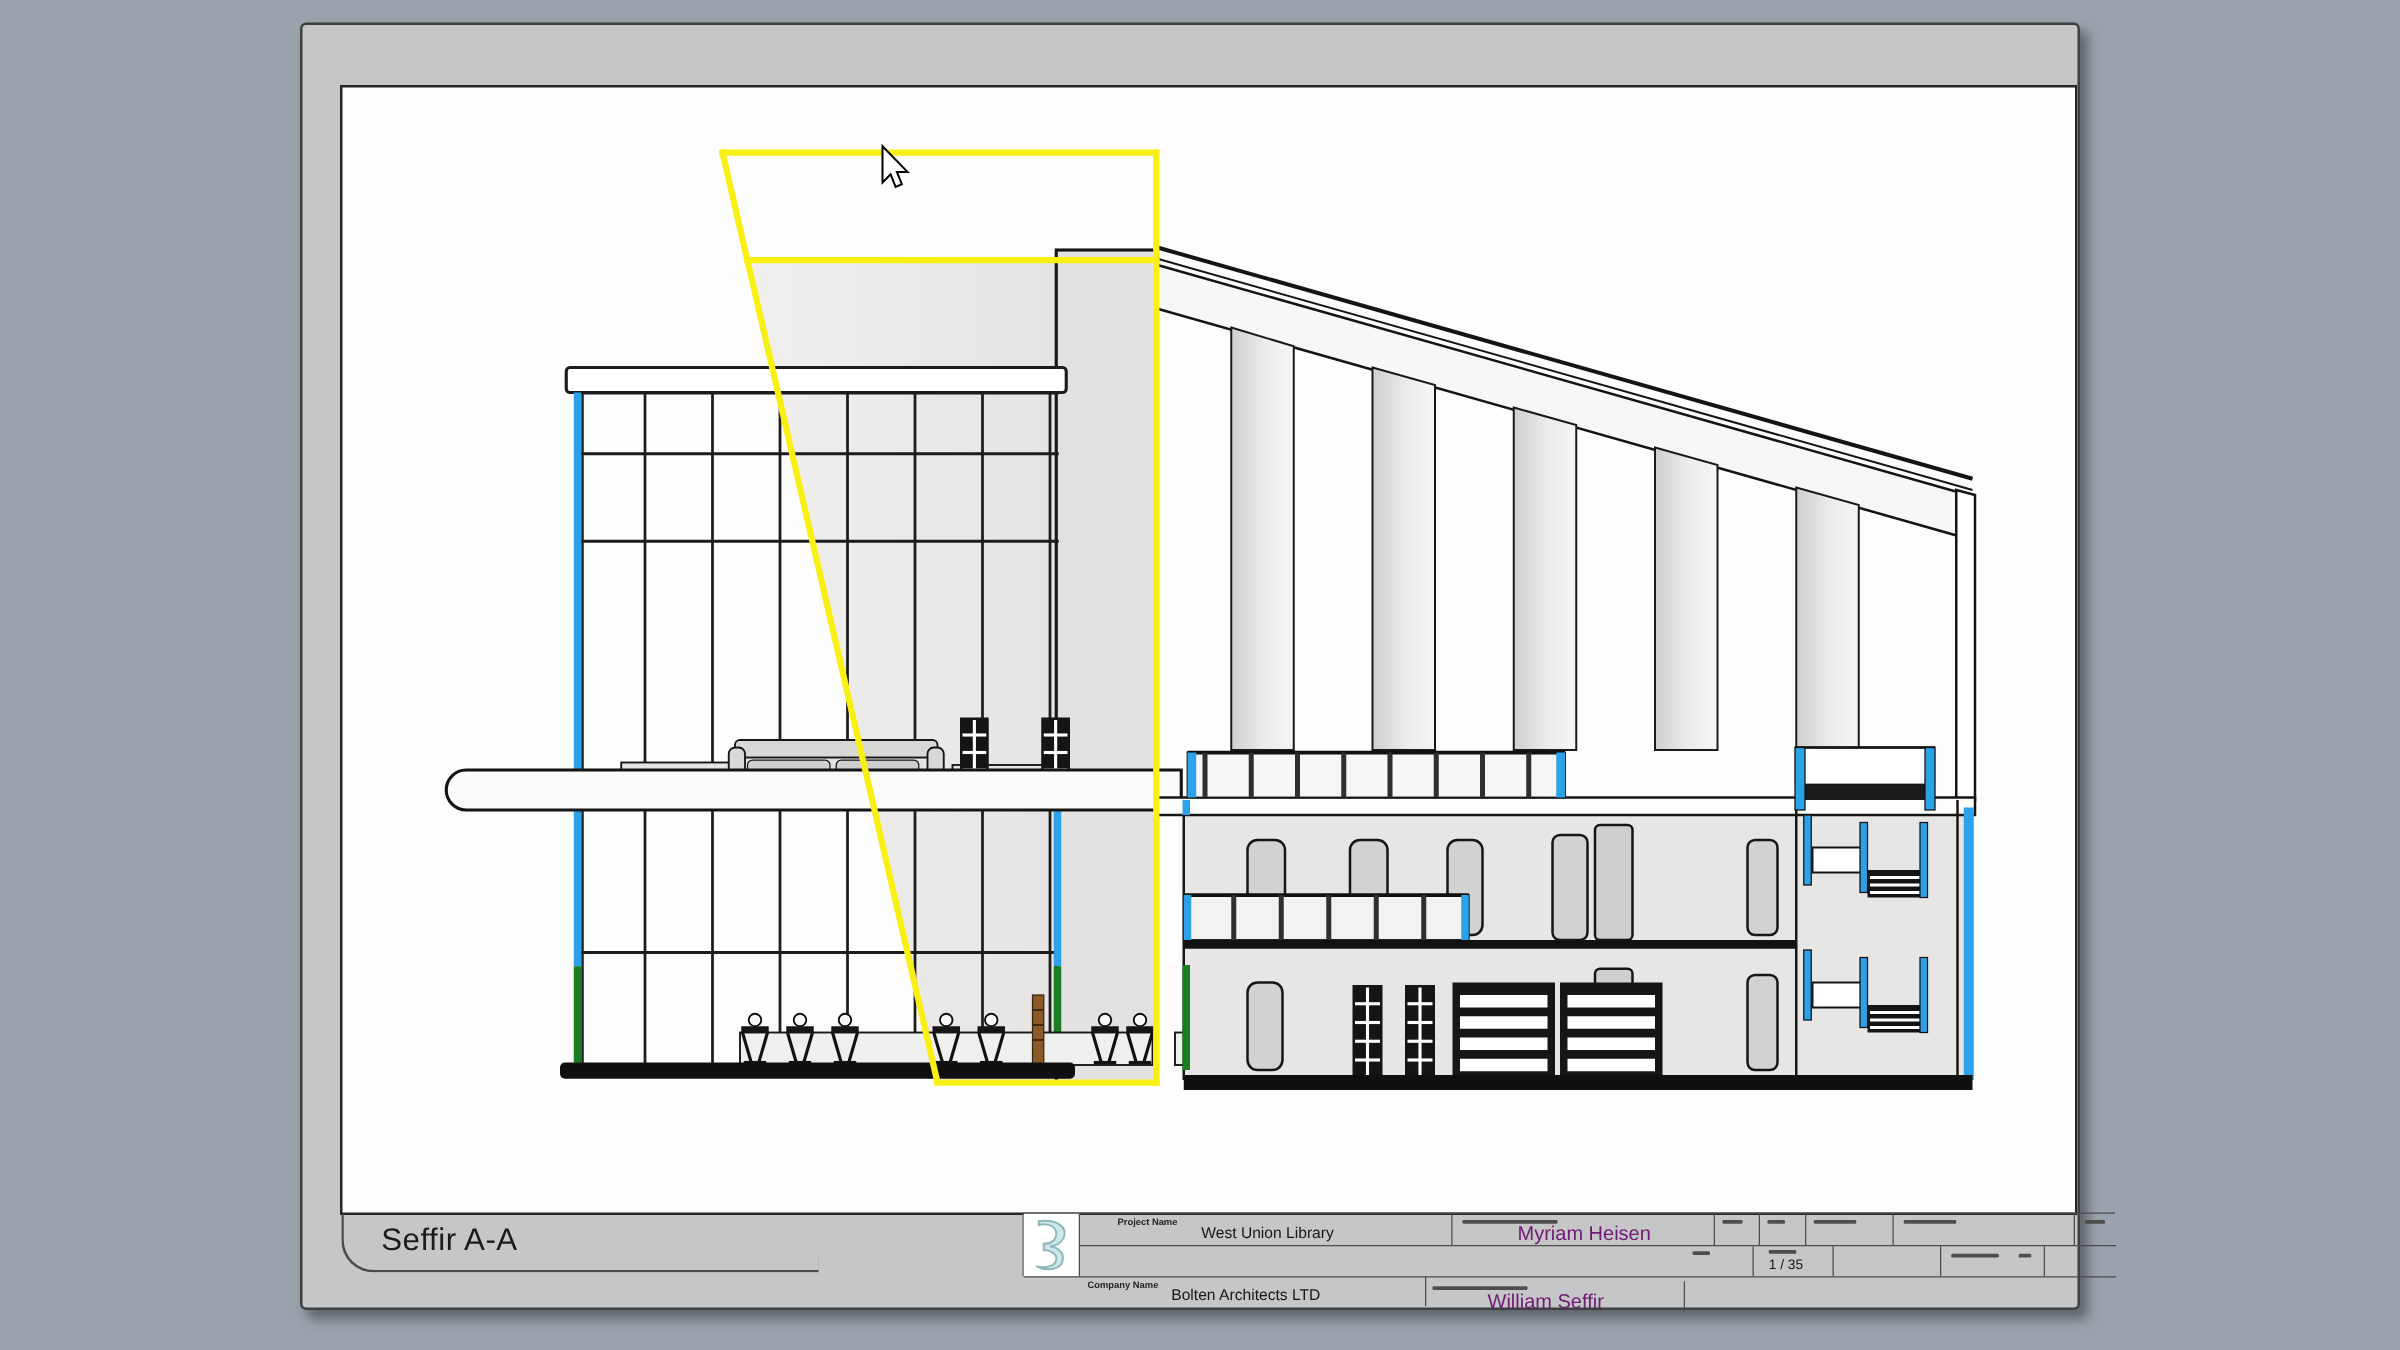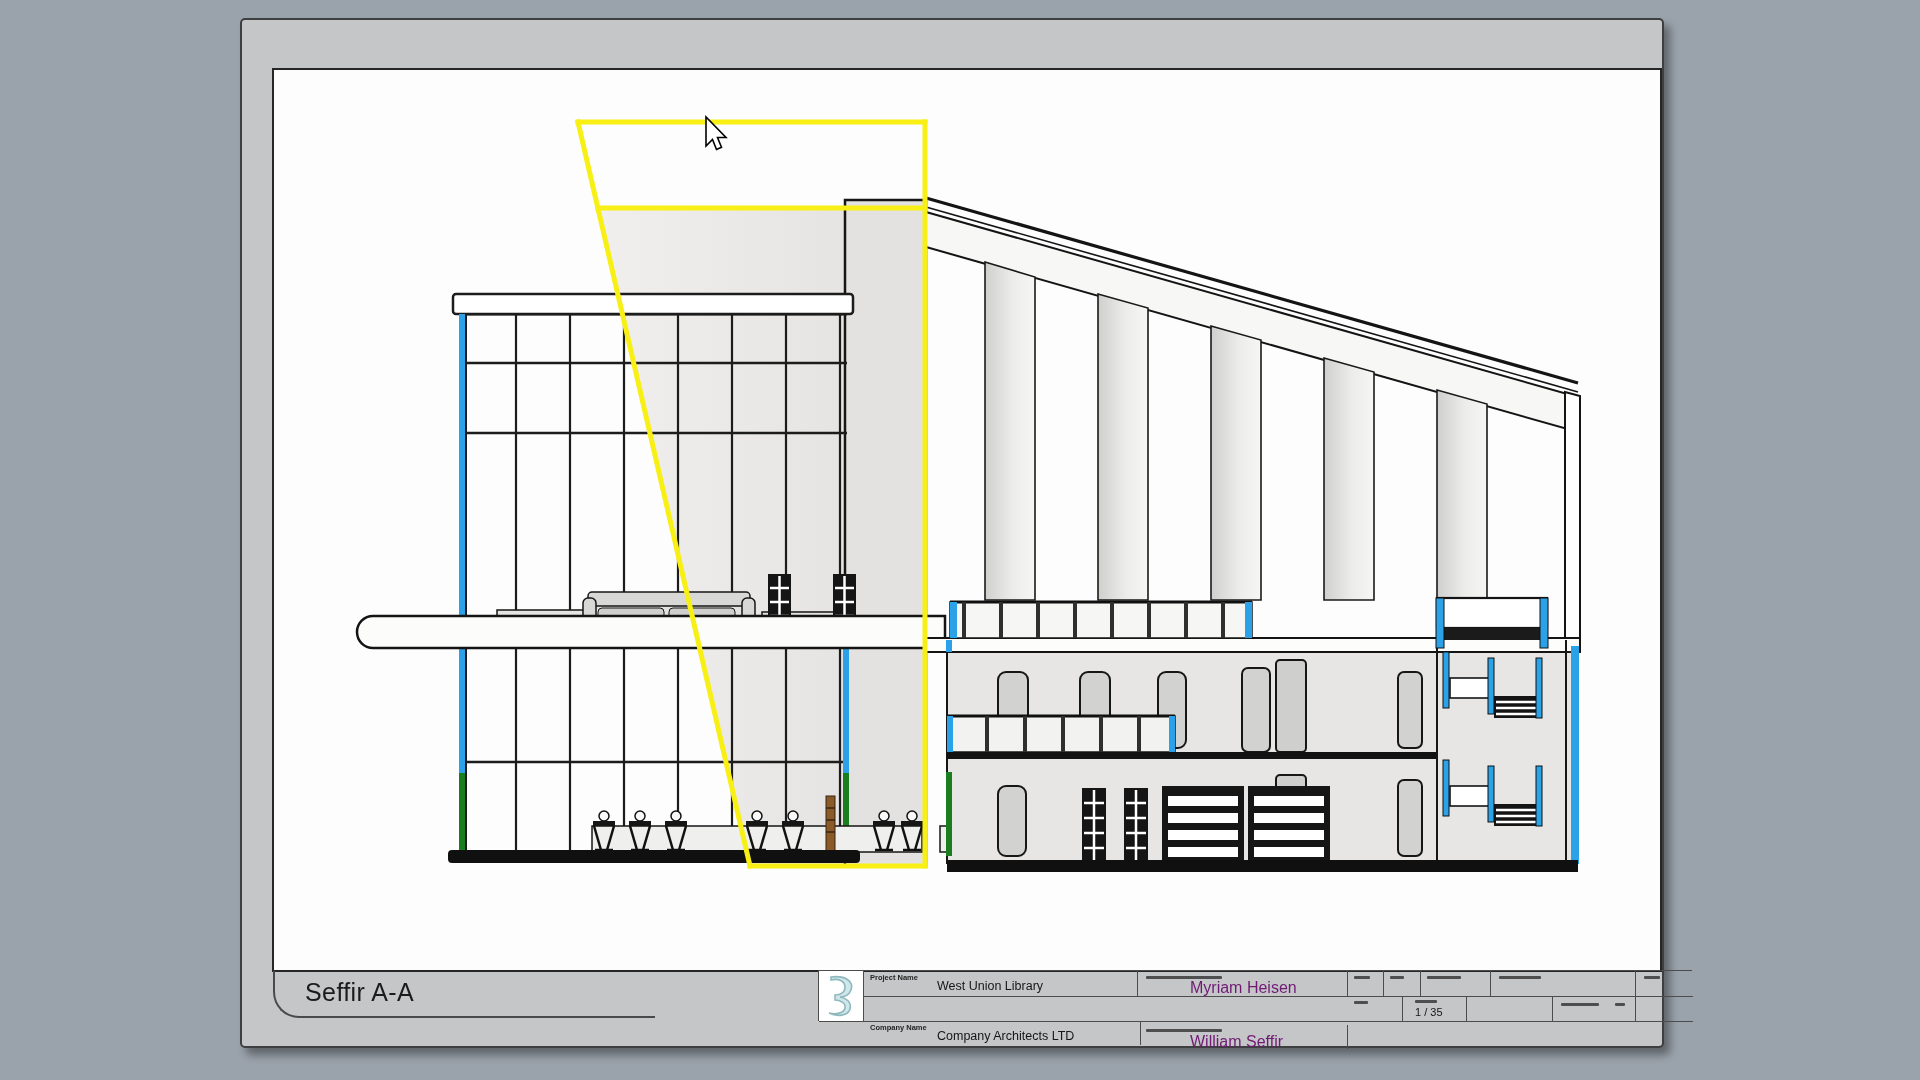--- a/index.html
+++ b/index.html
@@ -16,21 +16,21 @@
   
   .view-tab{position:absolute;left:273px;top:971px;width:382px;height:47px;
             border-left:2px solid #4a4a4a;border-bottom:2px solid #4a4a4a;
             border-bottom-left-radius:26px;}
   .view-tab span{display:block;padding:7px 0 0 30px;font-size:25px;color:#1b1b1b;letter-spacing:.4px;}
 
   
   .tblock{position:absolute;left:818px;top:970px;width:874px;height:51px;
           border-top:1.5px solid #4c4c4c;border-left:1.5px solid #4c4c4c;font-size:11px;color:#1a1a1a;}
   .tb-row{position:absolute;left:45px;height:25px;width:829px;}
-  .tb-row.r1{top:0;}
+  .tb-row.r1{top:0;margin-left:24px;}
   .tb-row.r2{top:25px;border-top:1.5px solid #4c4c4c;}
   .tb-cell{position:absolute;top:0;height:100%;border-right:1.5px solid #4c4c4c;}
   .tb-bottom{position:absolute;left:0;top:50px;width:874px;border-top:1.5px solid #4c4c4c;}
   .logo-cell{position:absolute;left:0;top:0;width:45px;height:50px;background:#fff;
              border-right:1.5px solid #4c4c4c;display:flex;align-items:center;justify-content:center;}
   .tb-label{position:absolute;left:6px;top:2px;font-size:7.5px;font-weight:bold;color:#242424;}
   .tb-value{position:absolute;left:73px;top:8px;font-size:12.5px;color:#161616;white-space:nowrap;}
   .tb-name{position:absolute;left:52px;top:8px;font-size:16px;color:#701a75;white-space:nowrap;}
   .tb-scale{position:absolute;left:6px;top:9px;font-size:11px;color:#161616;}
   .dash{position:absolute;height:3px;background:#4e4e4e;border-radius:1px;}
@@ -354,21 +354,21 @@
           <span class="dash" style="left:8px;top:5px;width:42px;"></span>
         </div>
       <div class="tb-cell" style="left:772px;width:57px;border-right:none;">
           <span class="dash" style="left:8px;top:5px;width:16px;"></span>
         </div>
     </div>
 
     <div class="tb-row r2">
       <div class="tb-cell" style="left:0;width:277px;margin-top:24px;">
         <span class="tb-label">Company Name</span>
-        <span class="tb-value">Company Architects LTD</span>
+        <span class="tb-value">Bolten Architects LTD</span>
       </div>
       <div class="tb-cell" style="left:274px;width:210px;margin-top:28px;">
         <span class="dash" style="left:8px;top:4px;width:76px;"></span>
         <span class="tb-name">William Seffir</span>
       </div>
       <div class="tb-cell" style="left:484px;width:55px;">
           <span class="dash" style="left:6px;top:4px;width:14px;"></span>
         </div>
       <div class="tb-cell" style="left:545px;width:58px;">
         <span class="dash" style="left:6px;top:3px;width:22px;"></span>

